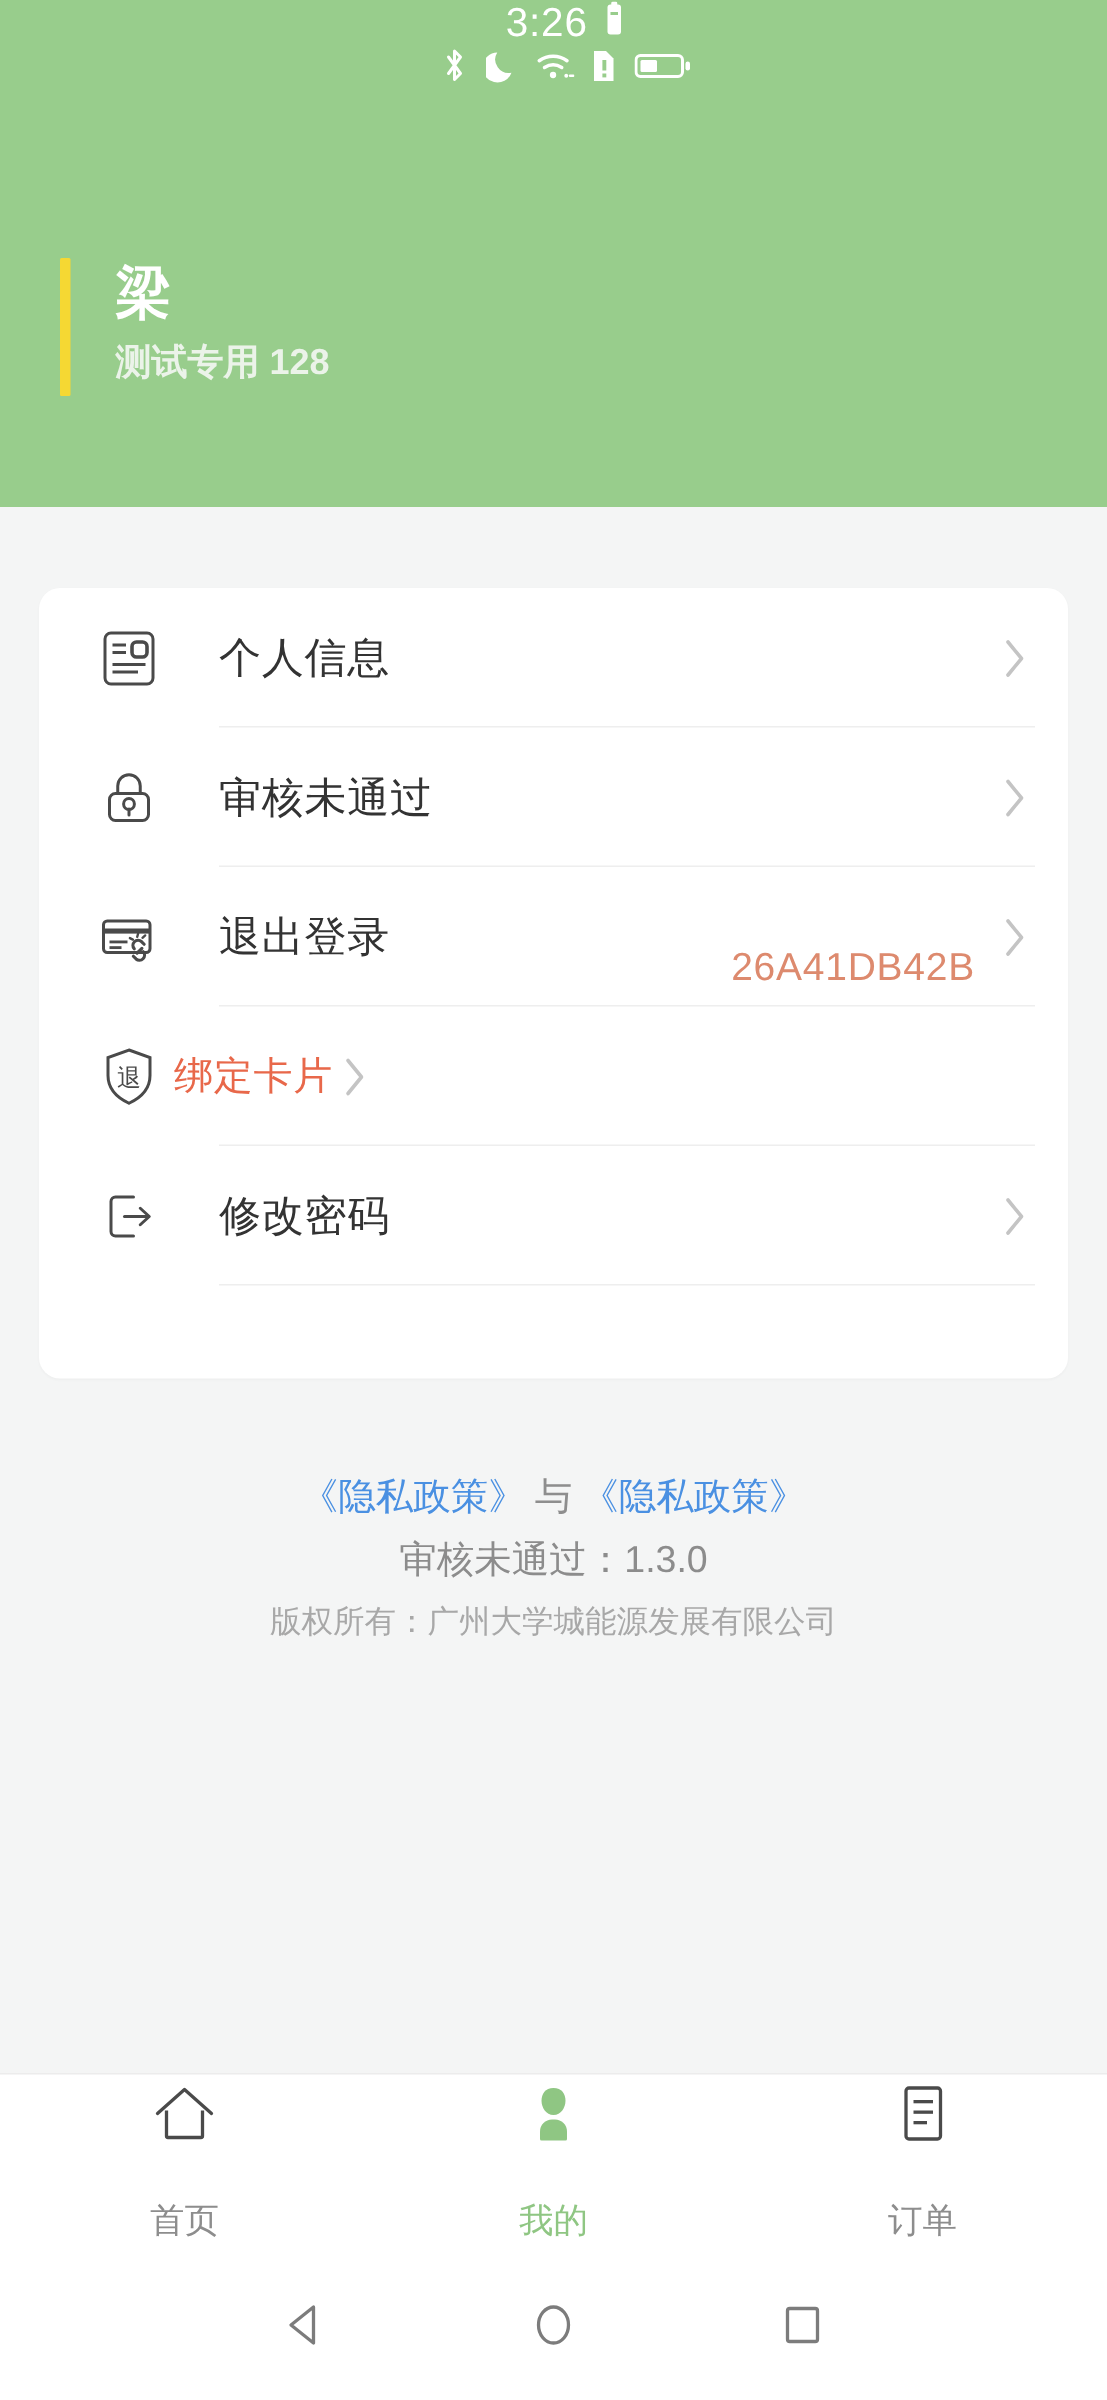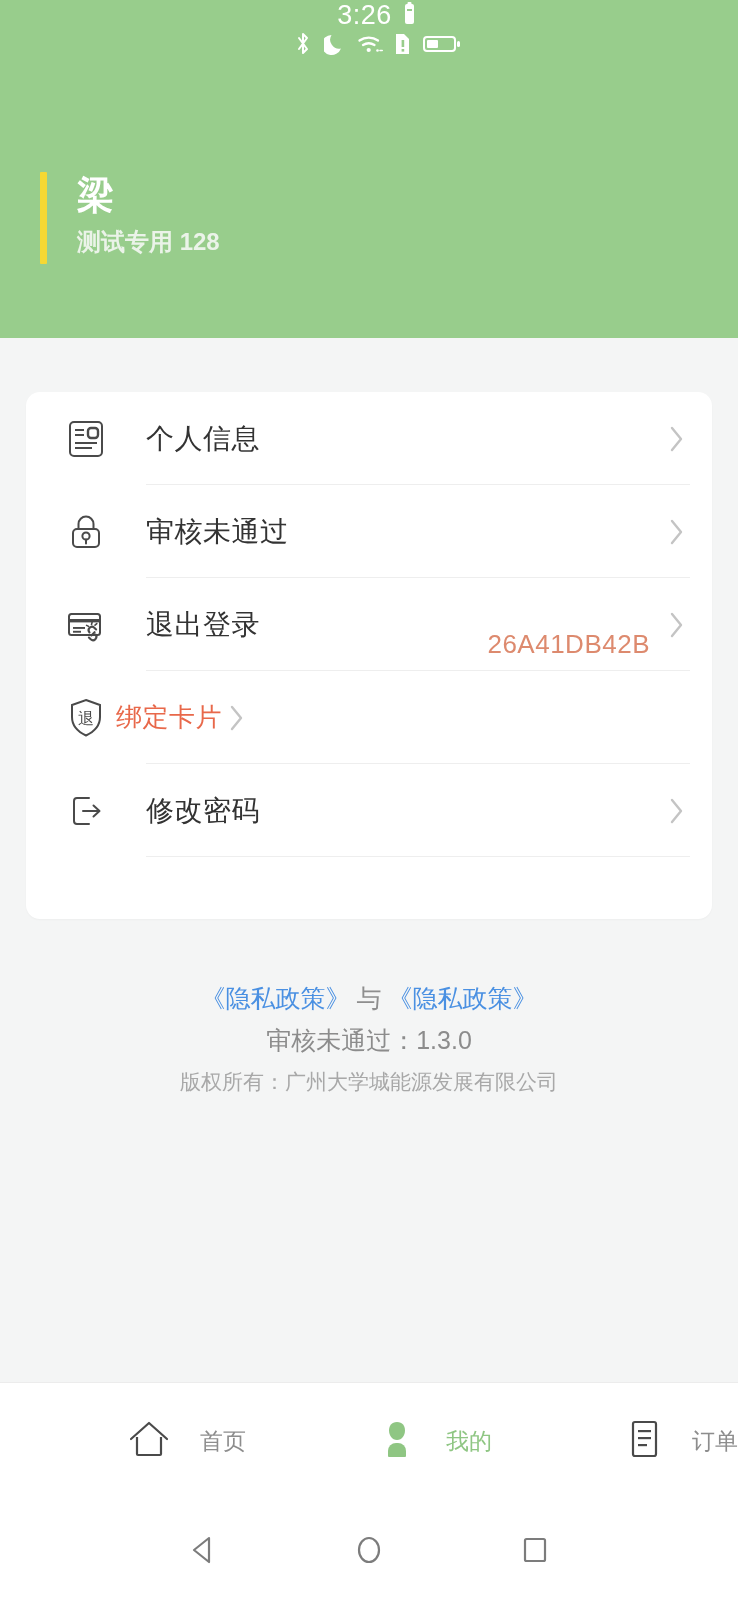--- a/index.html
+++ b/index.html
@@ -165,23 +165,23 @@
   .tabbar {
     flex: 0 0 118px;
     background: #ffffff;
     border-top: 1px solid #ececec;
     display: flex;
     align-items: center;
   }
   .tab {
     flex: 1 1 0;
     display: flex;
-    flex-direction: row;
-    align-items: center;
-    justify-content: flex-end;
+    flex-direction: column;
+    align-items: center;
+    justify-content: center;
     gap: 28px;
     cursor: pointer;
   }
   .tab-label {
     font-size: 23px;
     color: #8d8d8d;
   }
   .tab.active .tab-label { color: #8fc683; }
 
   

